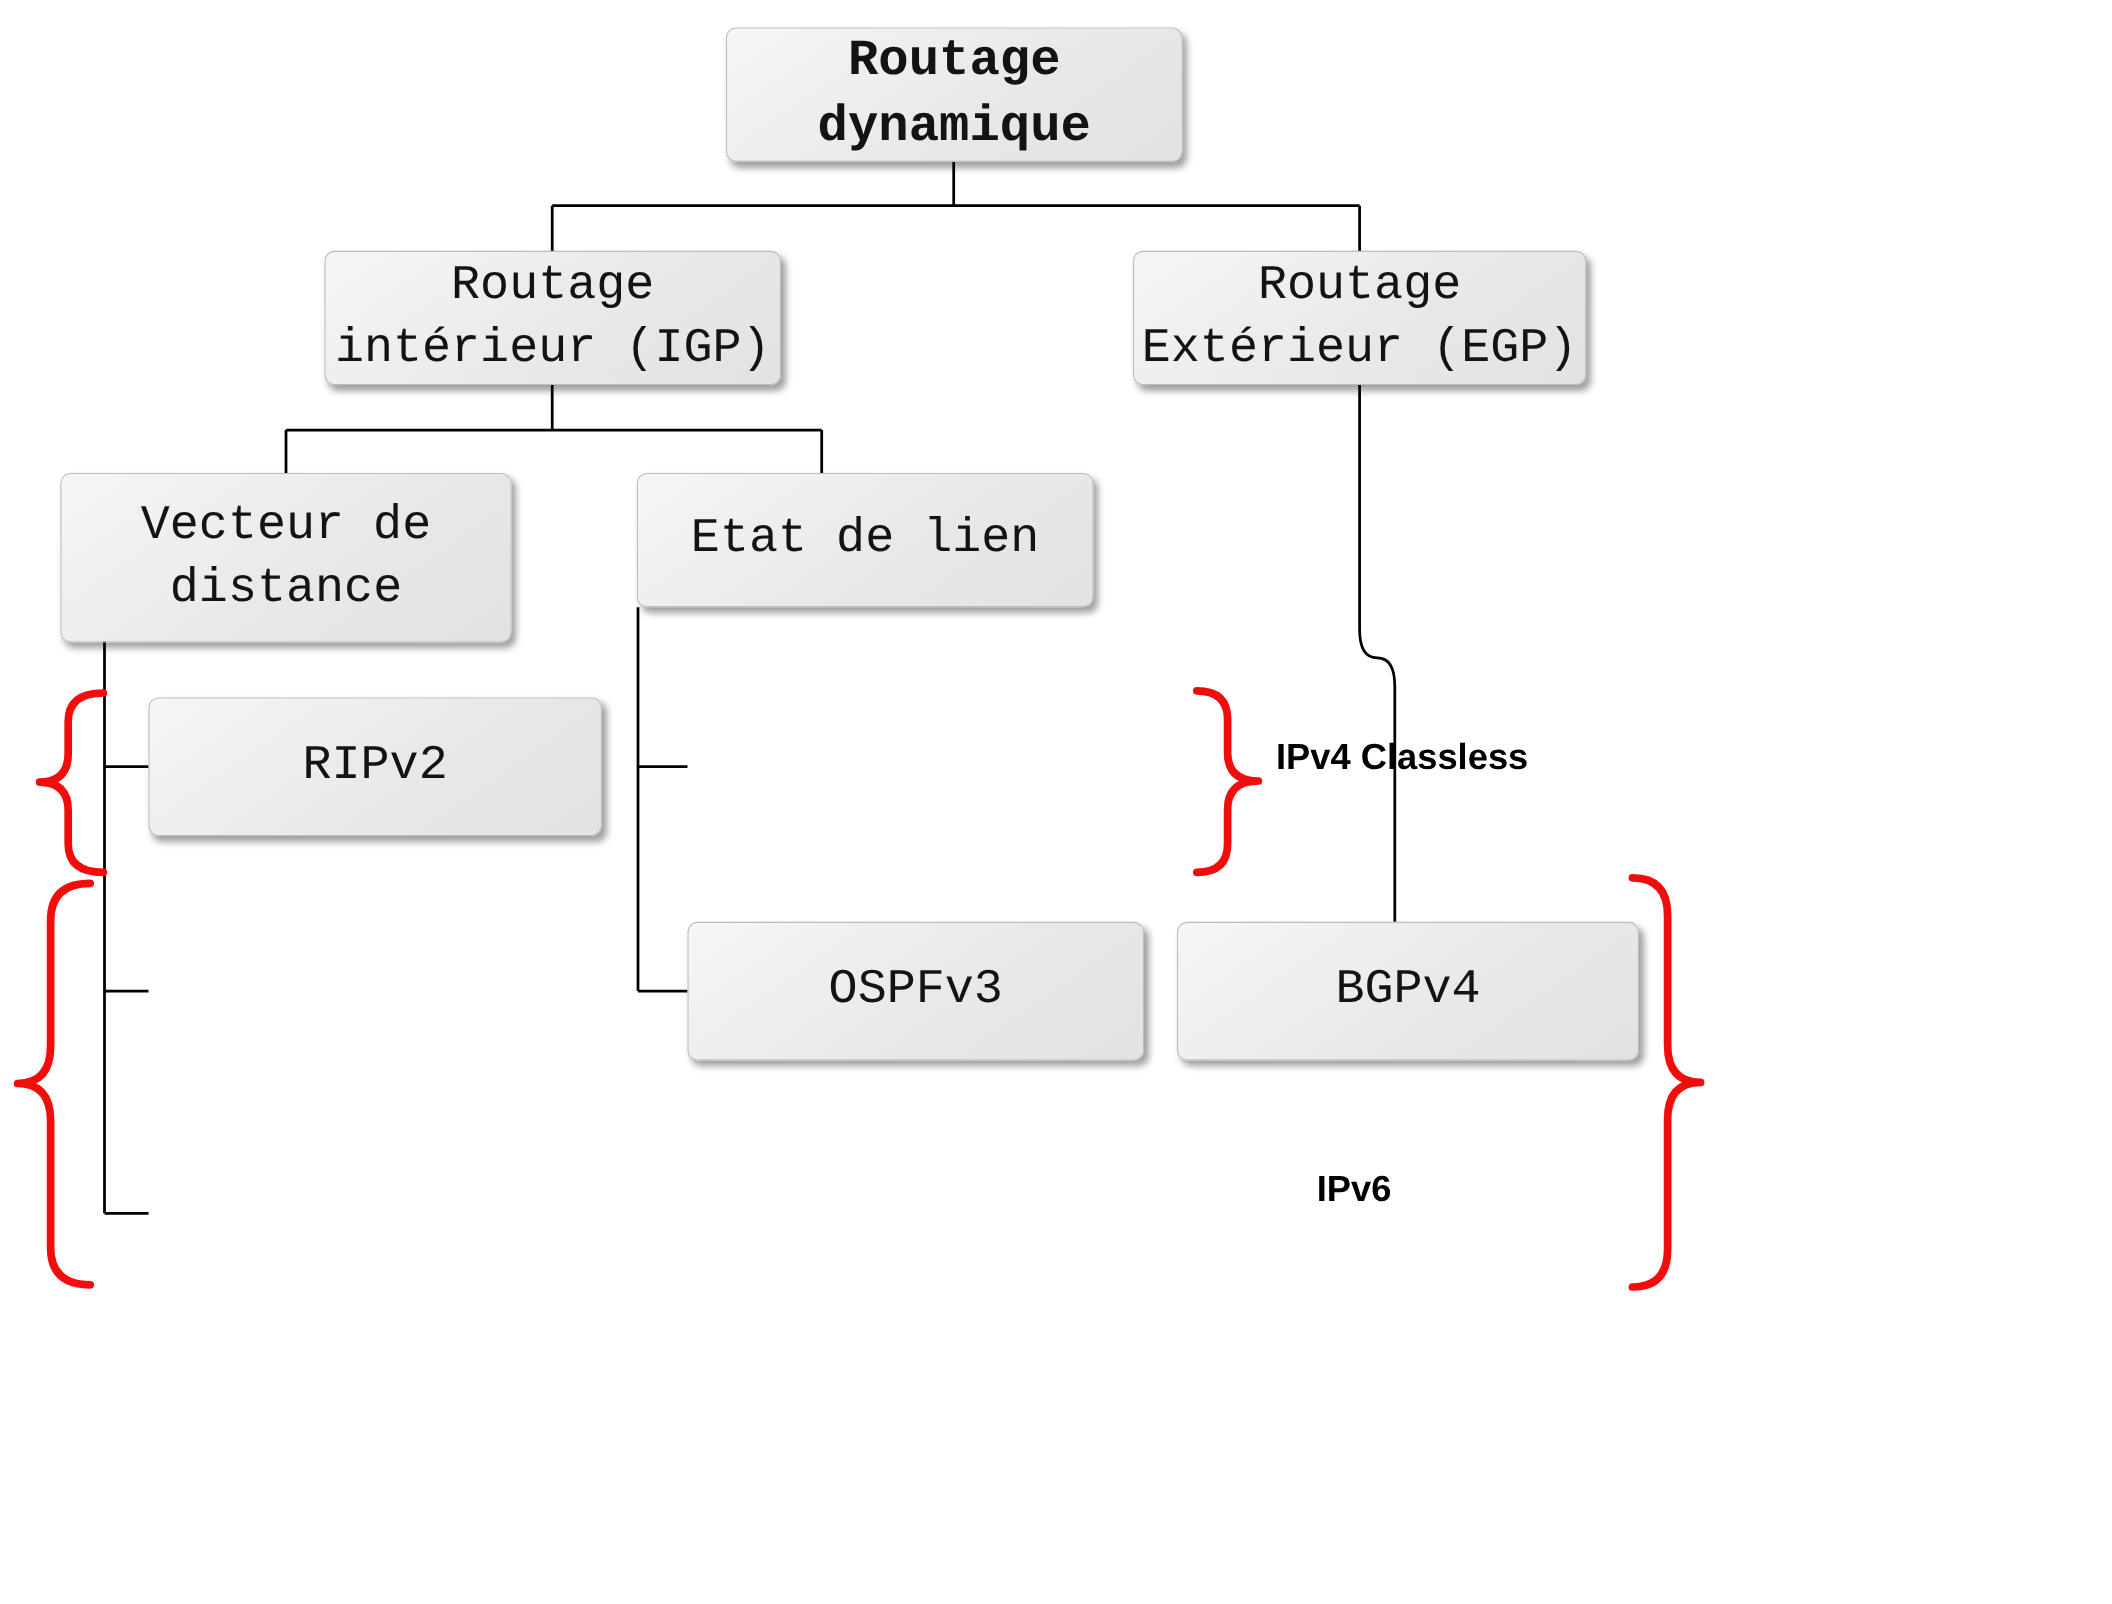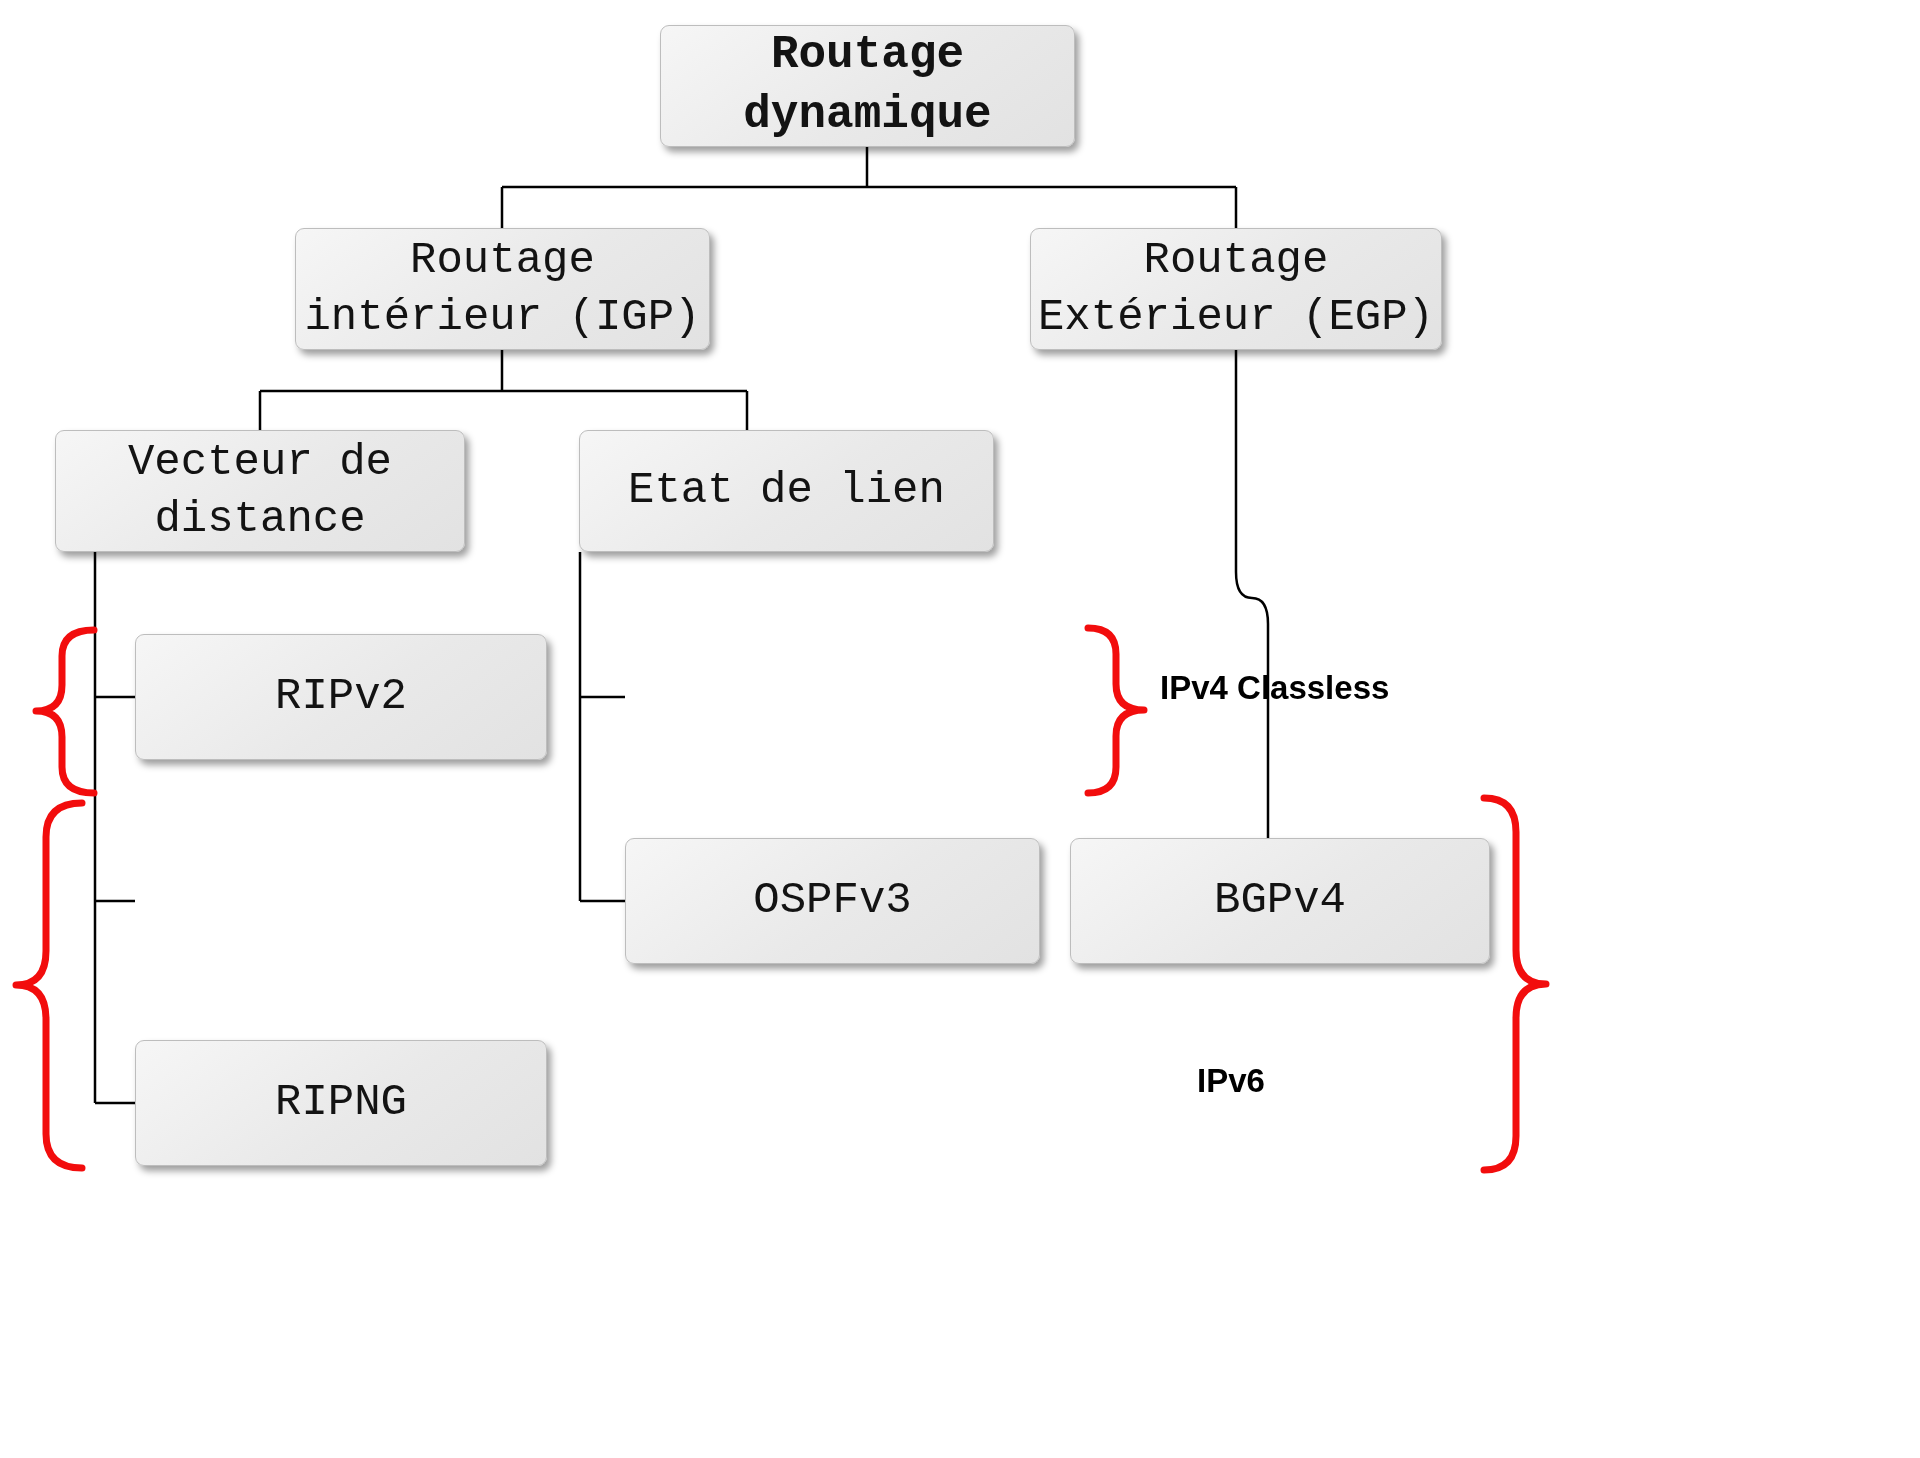--- a/index.html
+++ b/index.html
@@ -36,21 +36,21 @@
     line-height: 1.3;
     font-family: Liberation Mono, monospace;
   }
   .node .label { white-space: pre-line; }
   .node--bold { font-weight: bold; font-size: 46px; }
 
   
   .n-root   { left: 660px;  top: 25px;   width: 415px; height: 122px; }
   .n-igp    { left: 295px;  top: 228px;  width: 415px; height: 122px; }
   .n-egp    { left: 1030px; top: 228px;  width: 412px; height: 122px; }
-  .n-dv     { left: 55px;   top: 430px;  width: 410px; height: 122px; }
+  .n-dv     { left: 55px;   top: 430px;  width: 410px; height: 154px; }
   .n-ls     { left: 540px;  top: 430px;  width: 415px; height: 122px; margin-left: 39px; }
   .n-ripv2  { left: 135px;  top: 634px;  width: 412px; height: 126px; }
   .n-ospfv2 { left: 625px;  top: 634px;  width: 415px; height: 126px; }
   .n-eigrp  { left: 135px;  top: 838px;  width: 412px; height: 126px; }
   .n-ospfv3 { left: 625px;  top: 838px;  width: 415px; height: 126px; }
   .n-bgpv4  { left: 1070px; top: 838px;  width: 420px; height: 126px; }
   .n-ripng  { left: 135px;  top: 1040px; width: 412px; height: 126px; }
 
   .annotation {
     position: absolute;
@@ -112,21 +112,18 @@
 
 
   <div class="node n-ospfv3">
     <span class="label">OSPFv3</span>
   </div>
 
   <div class="node n-bgpv4">
     <span class="label">BGPv4</span>
   </div>
 
-  <div class="node n-ripng">
-    <span class="label">RIPNG</span>
-  </div>
 
   <div class="annotation a-ipv4">IPv4 Classless</div>
 
   <div class="annotation a-ipv6">IPv6</div>
 
 </div>
 
 </body></html>

